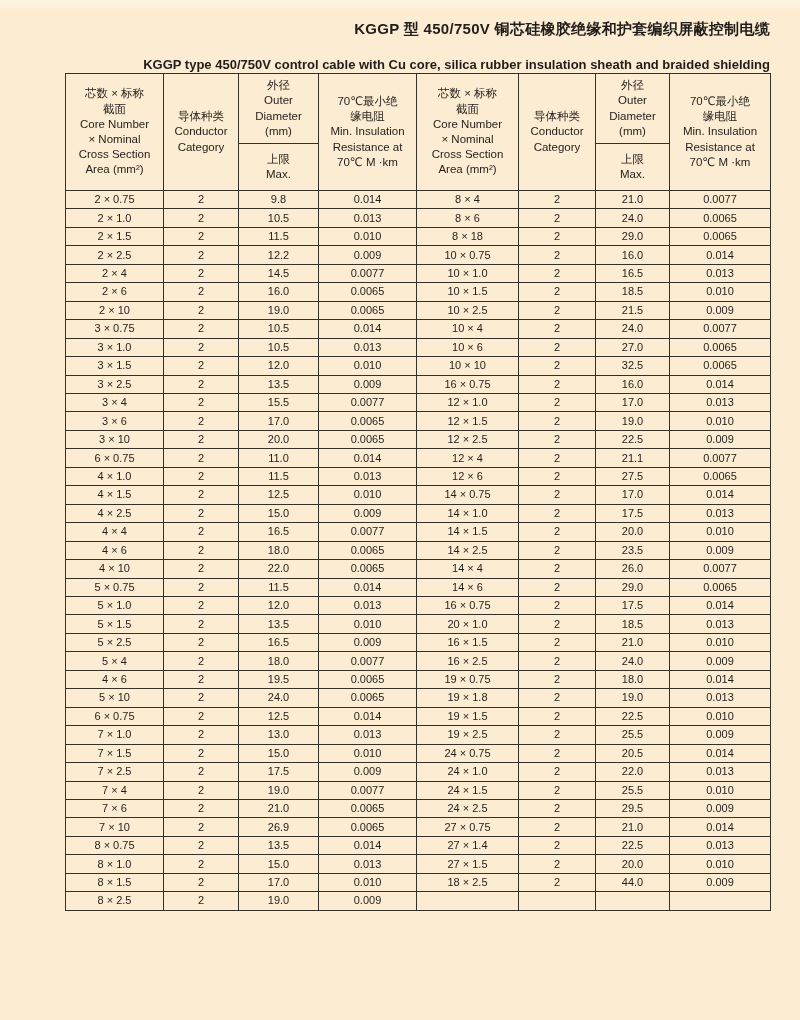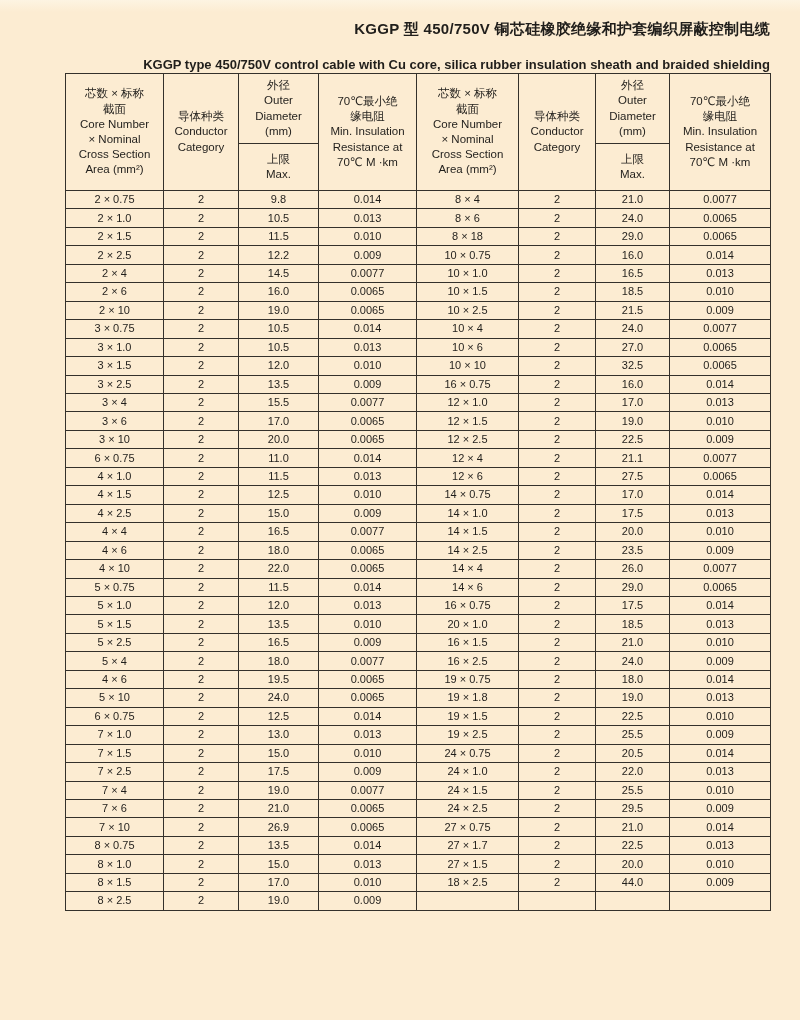--- a/index.html
+++ b/index.html
@@ -480,21 +480,21 @@
         <td>27 × 0.75</td>
         <td>2</td>
         <td>21.0</td>
         <td>0.014</td>
       </tr>
       <tr>
         <td>8 × 0.75</td>
         <td>2</td>
         <td>13.5</td>
         <td>0.014</td>
-        <td>27 × 1.7</td>
+        <td>27 × 1.4</td>
         <td>2</td>
         <td>22.5</td>
         <td>0.013</td>
       </tr>
       <tr>
         <td>8 × 1.0</td>
         <td>2</td>
         <td>15.0</td>
         <td>0.013</td>
         <td>27 × 1.5</td>

